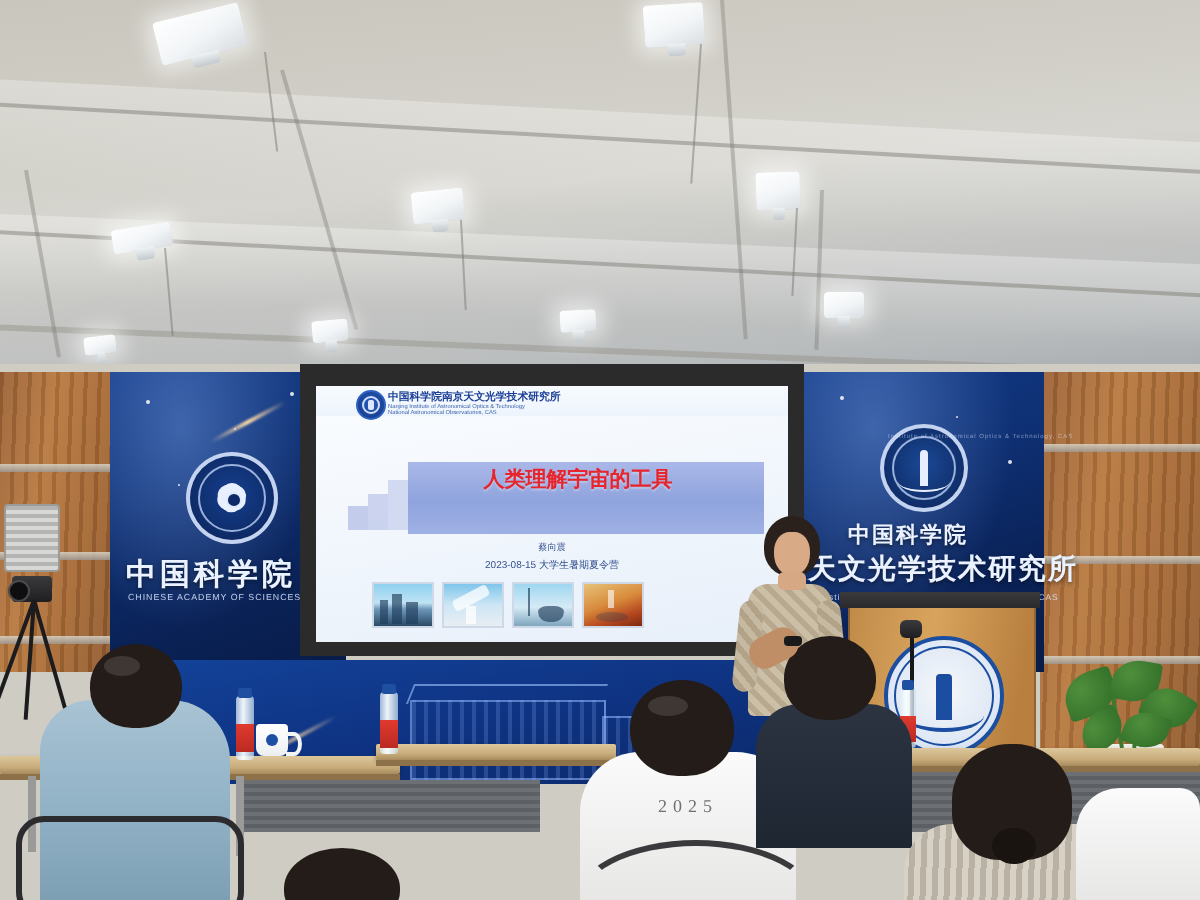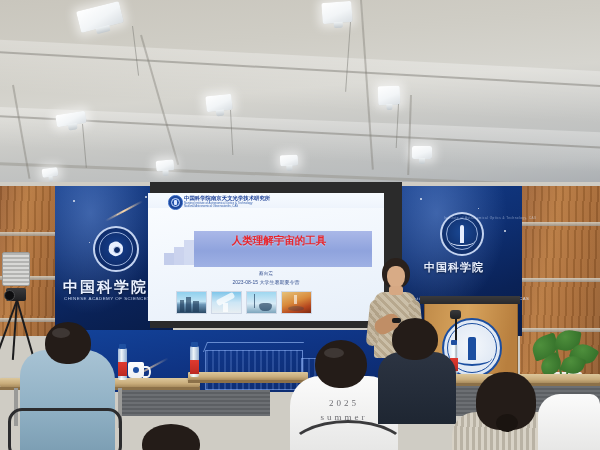--- a/index.html
+++ b/index.html
@@ -229,34 +229,35 @@
     <div class="star" style="left:104px;top:44px;width:2px;height:2px;"></div>
     <div class="star" style="left:46px;top:60px;width:1px;height:1px;"></div>
 
     <div class="cas-emblem" style="left:40px;top:26px;width:40px;height:40px;background:radial-gradient(circle at 50% 45%,#1a4894,#0b2358);">
       <div class="ring2"></div>
       <div style="position:absolute;left:50%;top:28%;width:10%;height:44%;margin-left:-5%;background:#e6eeff;border-radius:2px 2px 0 0;"></div>
       <div style="position:absolute;left:18%;top:54%;width:64%;height:24%;border-bottom:1.5px solid #e6eeff;border-radius:0 0 50% 50%;"></div>
       <div class="en-text" style="left:2px;top:2px;font-size:3px;opacity:.6;">Institute of Astronomical Optics &amp; Technology, CAS</div>
     </div>
     <div class="cn-text" style="left:24px;top:74px;font-size:11px;letter-spacing:1px;">中国科学院</div>
+    <div class="cn-text" style="left:4px;top:90px;font-size:14px;letter-spacing:1px;">天文光学技术研究所</div>
     <div class="en-text" style="left:10px;top:110px;font-size:4.2px;">Institute of Astronomical Optics &amp; Technology, CAS</div>
   </div>
 
   <div class="backdrop" style="left:55px;top:330px;width:400px;height:62px;
        background:linear-gradient(170deg,#13439a 0%,#0f3484 45%,#0b2766 100%);">
     <div class="banner-bld" style="left:150px;top:20px;width:96px;height:38px;"></div>
     <div class="bld-roof" style="left:150px;top:12px;width:96px;height:9px;transform:skewX(-22deg);"></div>
     <div class="banner-bld" style="left:246px;top:28px;width:34px;height:30px;"></div>
     <div class="banner-bld" style="left:8px;top:14px;width:14px;height:26px;background:none;border-color:rgba(150,185,255,.4);"></div>
     <div class="comet" style="left:70px;top:38px;width:46px;opacity:.7;"></div>
   </div>
 
   <div class="screen-frame" style="left:150px;top:182px;width:252px;height:146px;"></div>
-  <div class="screen" style="left:148px;top:193px;width:236px;height:128px;">
+  <div class="screen" style="left:158px;top:193px;width:236px;height:128px;">
     <div class="slide">
 
       <div class="slide-head"></div>
       <div class="head-logo" style="left:20px;top:2px;width:13px;height:13px;">
         <div style="position:absolute;inset:2px;border-radius:50%;border:1px solid #cfe0ff;"></div>
         <div style="position:absolute;left:40%;top:30%;width:20%;height:40%;background:#dce8ff;border-radius:1px;"></div>
       </div>
       <div class="head-cn" style="left:36px;top:1.5px;font-size:5.4px;">中国科学院南京天文光学技术研究所</div>
       <div class="head-en" style="left:36px;top:7.5px;font-size:2.9px;">Nanjing Institute of Astronomical Optics &amp; Technology</div>
       <div class="head-en" style="left:36px;top:11px;font-size:2.9px;">National Astronomical Observatories, CAS</div>
@@ -359,21 +360,20 @@
   <div class="mug-handle" style="left:143px;top:366px;width:6px;height:8px;"></div>
   <div class="mug-logo" style="left:133px;top:367px;width:6px;height:6px;"></div>
 
   <div class="torso shirt-blue" style="left:20px;top:350px;width:95px;height:100px;border-radius:26px 30px 0 0;"></div>
   <div class="head" style="left:45px;top:322px;width:46px;height:42px;"></div>
   <div class="hair-hl" style="left:52px;top:328px;width:18px;height:10px;"></div>
   <div class="chair-back" style="left:8px;top:408px;width:108px;height:46px;"></div>
 
   <div class="torso shirt-white" style="left:290px;top:376px;width:108px;height:74px;border-radius:30px 30px 0 0;"></div>
   <div class="tshirt-text" style="left:290px;top:398px;width:108px;font-size:9px;">2025</div>
-  <div class="tshirt-text" style="left:290px;top:412px;width:108px;font-size:9px;">summer</div>
   <div class="head" style="left:315px;top:340px;width:52px;height:48px;"></div>
   <div class="hair-hl" style="left:324px;top:348px;width:20px;height:10px;"></div>
   <div class="chair-arc" style="left:286px;top:420px;width:118px;height:60px;"></div>
 
   <div class="torso shirt-navy" style="left:378px;top:352px;width:78px;height:72px;border-radius:22px 22px 0 0;"></div>
   <div class="head" style="left:392px;top:318px;width:46px;height:42px;"></div>
   <div style="position:absolute;left:374px;top:316px;width:26px;height:16px;background:#c08e66;border-radius:8px;transform:rotate(-28deg);"></div>
   <div style="position:absolute;left:392px;top:318px;width:9px;height:5px;background:#1a1a1c;border-radius:2px;"></div>
 
   <div class="torso shirt-stripe" style="left:452px;top:412px;width:110px;height:38px;border-radius:24px 24px 0 0;"></div>

